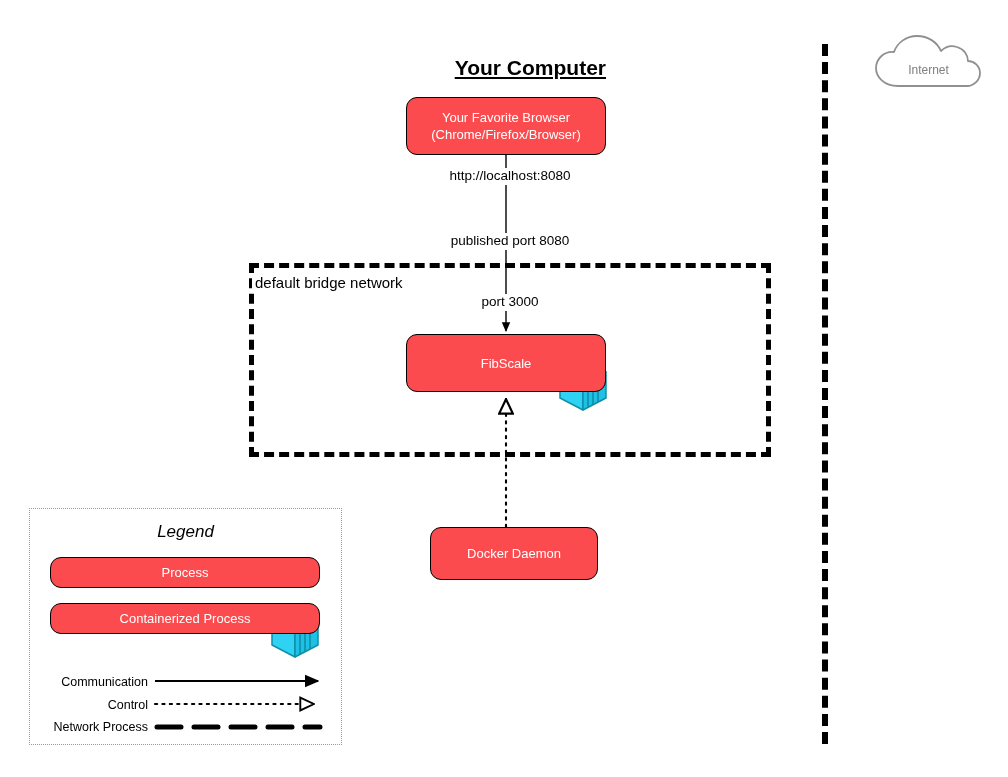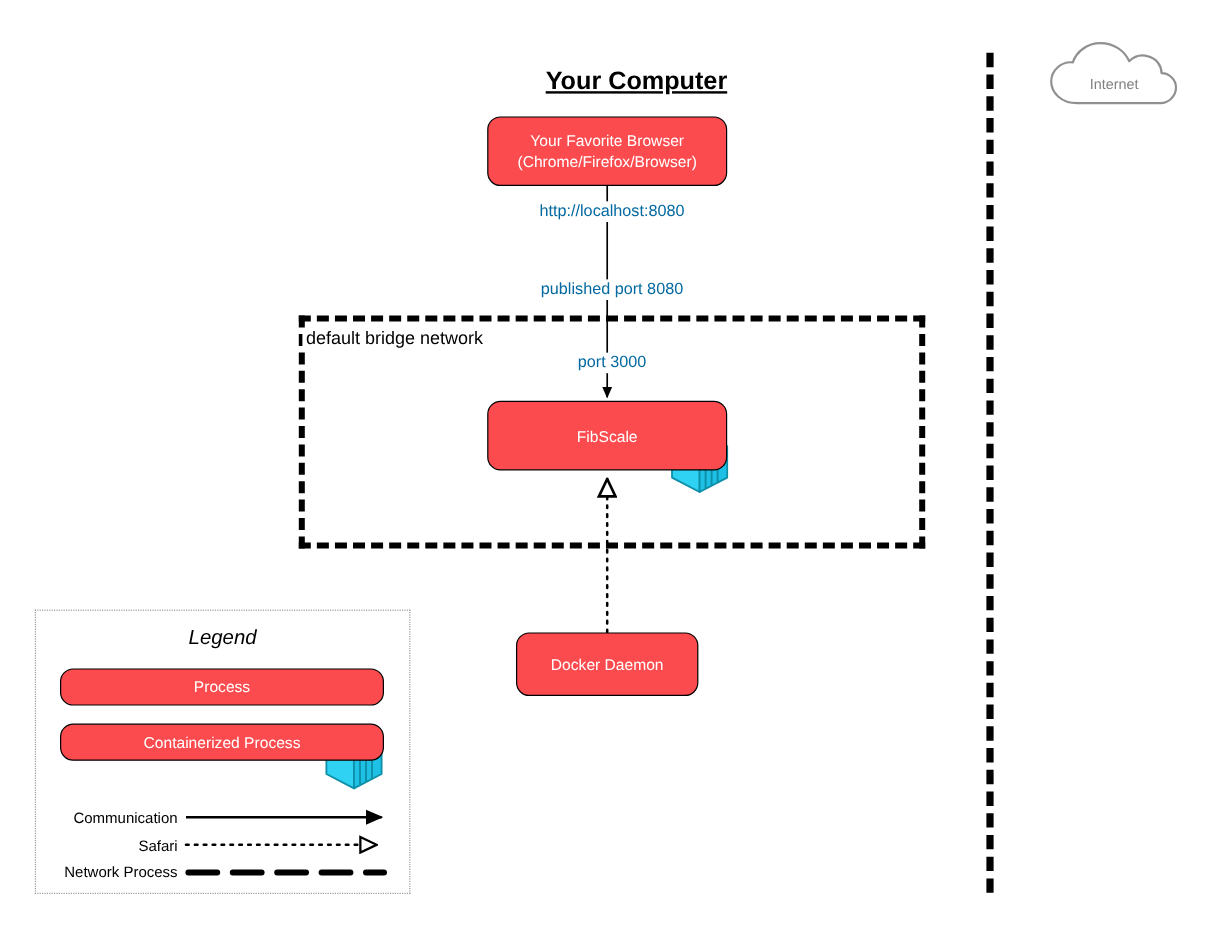--- a/index.html
+++ b/index.html
@@ -3,21 +3,21 @@
 <meta charset="utf-8">
 <style>
   html,body{margin:0;padding:0;background:#ffffff;}
   body{width:1008px;height:777px;position:relative;overflow:hidden;
        font-family:"Liberation Sans","DejaVu Sans",sans-serif;color:#000;}
   .canvas{position:absolute;left:0;top:0;width:1008px;height:777px;}
   .abs{position:absolute;}
 
   
   .title{font-size:21px;font-weight:bold;text-align:right;white-space:nowrap;text-decoration:underline;}
-  .edge-label{font-size:13.5px;text-align:center;white-space:nowrap;color:#0369a1;
+  .edge-label{font-size:13.5px;text-align:center;white-space:nowrap;color:#000000;
               background:#ffffff;padding:0 4px;}
   .net-label{font-size:15px;white-space:nowrap;background:#ffffff;padding:0 2px 0 3px;}
 
   
   .pbox{background:#FB4B4E;border:1.6px solid #000;border-radius:11px;
         box-sizing:border-box;display:flex;align-items:center;justify-content:center;
         text-align:center;color:#ffffff;font-size:13px;line-height:17px;}
   .pbox .l2{display:block;}
 
   
@@ -115,35 +115,35 @@
 
   <div class="abs edge-label" style="left:406px;top:294px;width:200px;">port 3000</div>
 
   <div class="abs bridge-box" style="left:249px;top:263px;width:522px;height:194px;"></div>
   <div class="abs net-label" style="left:252px;top:274px;">default bridge network</div>
 
   <div class="abs pbox" style="left:406px;top:334px;width:200px;height:58px;">
     <span>FibScale</span>
   </div>
 
-  <div class="abs pbox" style="left:430px;top:527px;width:152px;height:53px;">
+  <div class="abs pbox" style="left:430px;top:527px;width:168px;height:53px;">
     <span>Docker Daemon</span>
   </div>
 
   <div class="abs legend-frame" style="left:29px;top:508px;width:313px;height:237px;"></div>
 
   <div class="abs legend-title" style="left:29px;top:522px;width:313px;">Legend</div>
 
   <div class="abs pbox" style="left:50px;top:557px;width:270px;height:31px;">
     <span>Process</span>
   </div>
 
   <div class="abs pbox" style="left:50px;top:603px;width:270px;height:31px;">
     <span>Containerized Process</span>
   </div>
 
   <div class="abs legend-row-label" style="left:20px;top:675px;width:128px;">Communication</div>
 
-  <div class="abs legend-row-label" style="left:20px;top:698px;width:128px;">Safari</div>
+  <div class="abs legend-row-label" style="left:20px;top:698px;width:128px;">Control</div>
 
   <div class="abs legend-row-label" style="left:20px;top:720px;width:128px;">Network Process</div>
 
 </div>
 
 </body></html>

